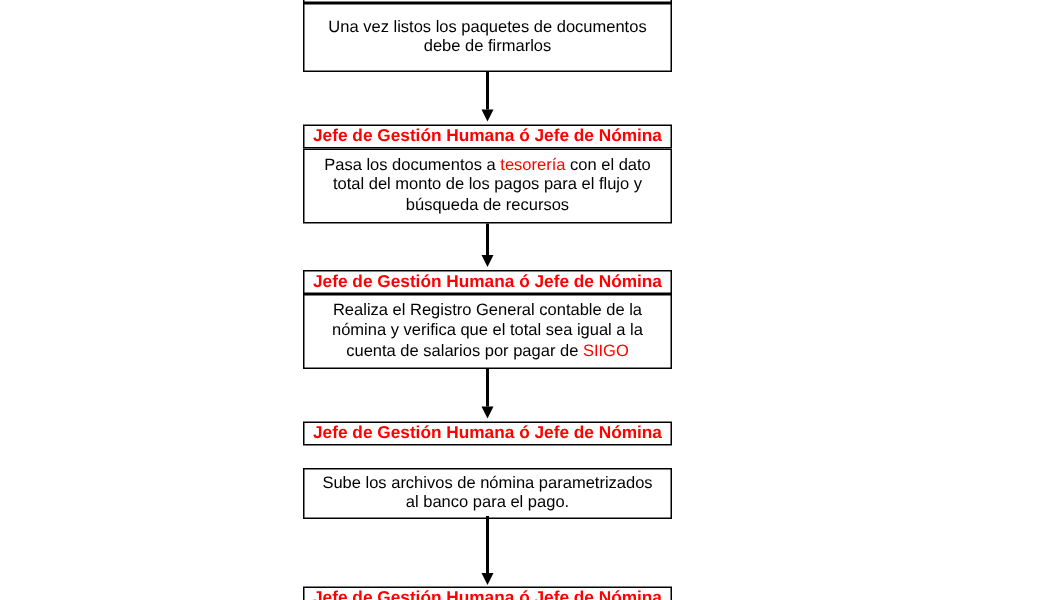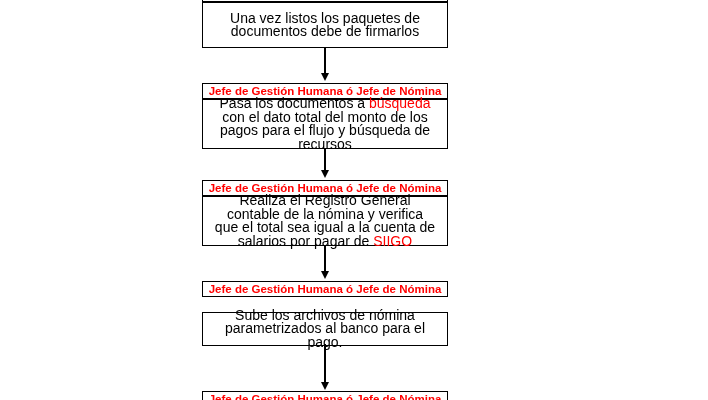--- a/index.html
+++ b/index.html
@@ -27,21 +27,21 @@
     justify-content: center;
     text-align: center;
   }
   .box .txt {
     margin: 0;
     padding: 2px 11.5px;
     width: 100%;
     box-sizing: border-box;
   }
   .body-box .txt {
-    font-size: 14px;
+    font-size: 11px;
     line-height: 13.5px;
     color: #000000;
   }
   .header-box .txt {
     font-size: 11.5px;
     line-height: 13px;
     color: #ff0000;
     padding: 0 4px;
     white-space: nowrap;
     font-weight: bold;
@@ -80,21 +80,21 @@
 
   <div class="arrow" style="top:48px; height:33px;">
     <div class="shaft"></div>
     <div class="head"></div>
   </div>
 
   <div class="box header-box" style="top:83px; height:16px;">
     <p class="txt">Jefe de Gestión Humana ó Jefe de Nómina</p>
   </div>
   <div class="box body-box" style="top:99px; height:50px;">
-    <p class="txt"><span>Pasa los documentos a </span><span class="red">búsqueda</span><span> con el dato total del monto de los pagos para el flujo y búsqueda de recursos</span></p>
+    <p class="txt"><span>Pasa los documentos a </span><span class="red">tesorería</span><span> con el dato total del monto de los pagos para el flujo y búsqueda de recursos</span></p>
   </div>
 
   <div class="arrow" style="top:149px; height:29px;">
     <div class="shaft"></div>
     <div class="head"></div>
   </div>
 
   <div class="box header-box" style="top:180px; height:16px;">
     <p class="txt">Jefe de Gestión Humana ó Jefe de Nómina</p>
   </div>

